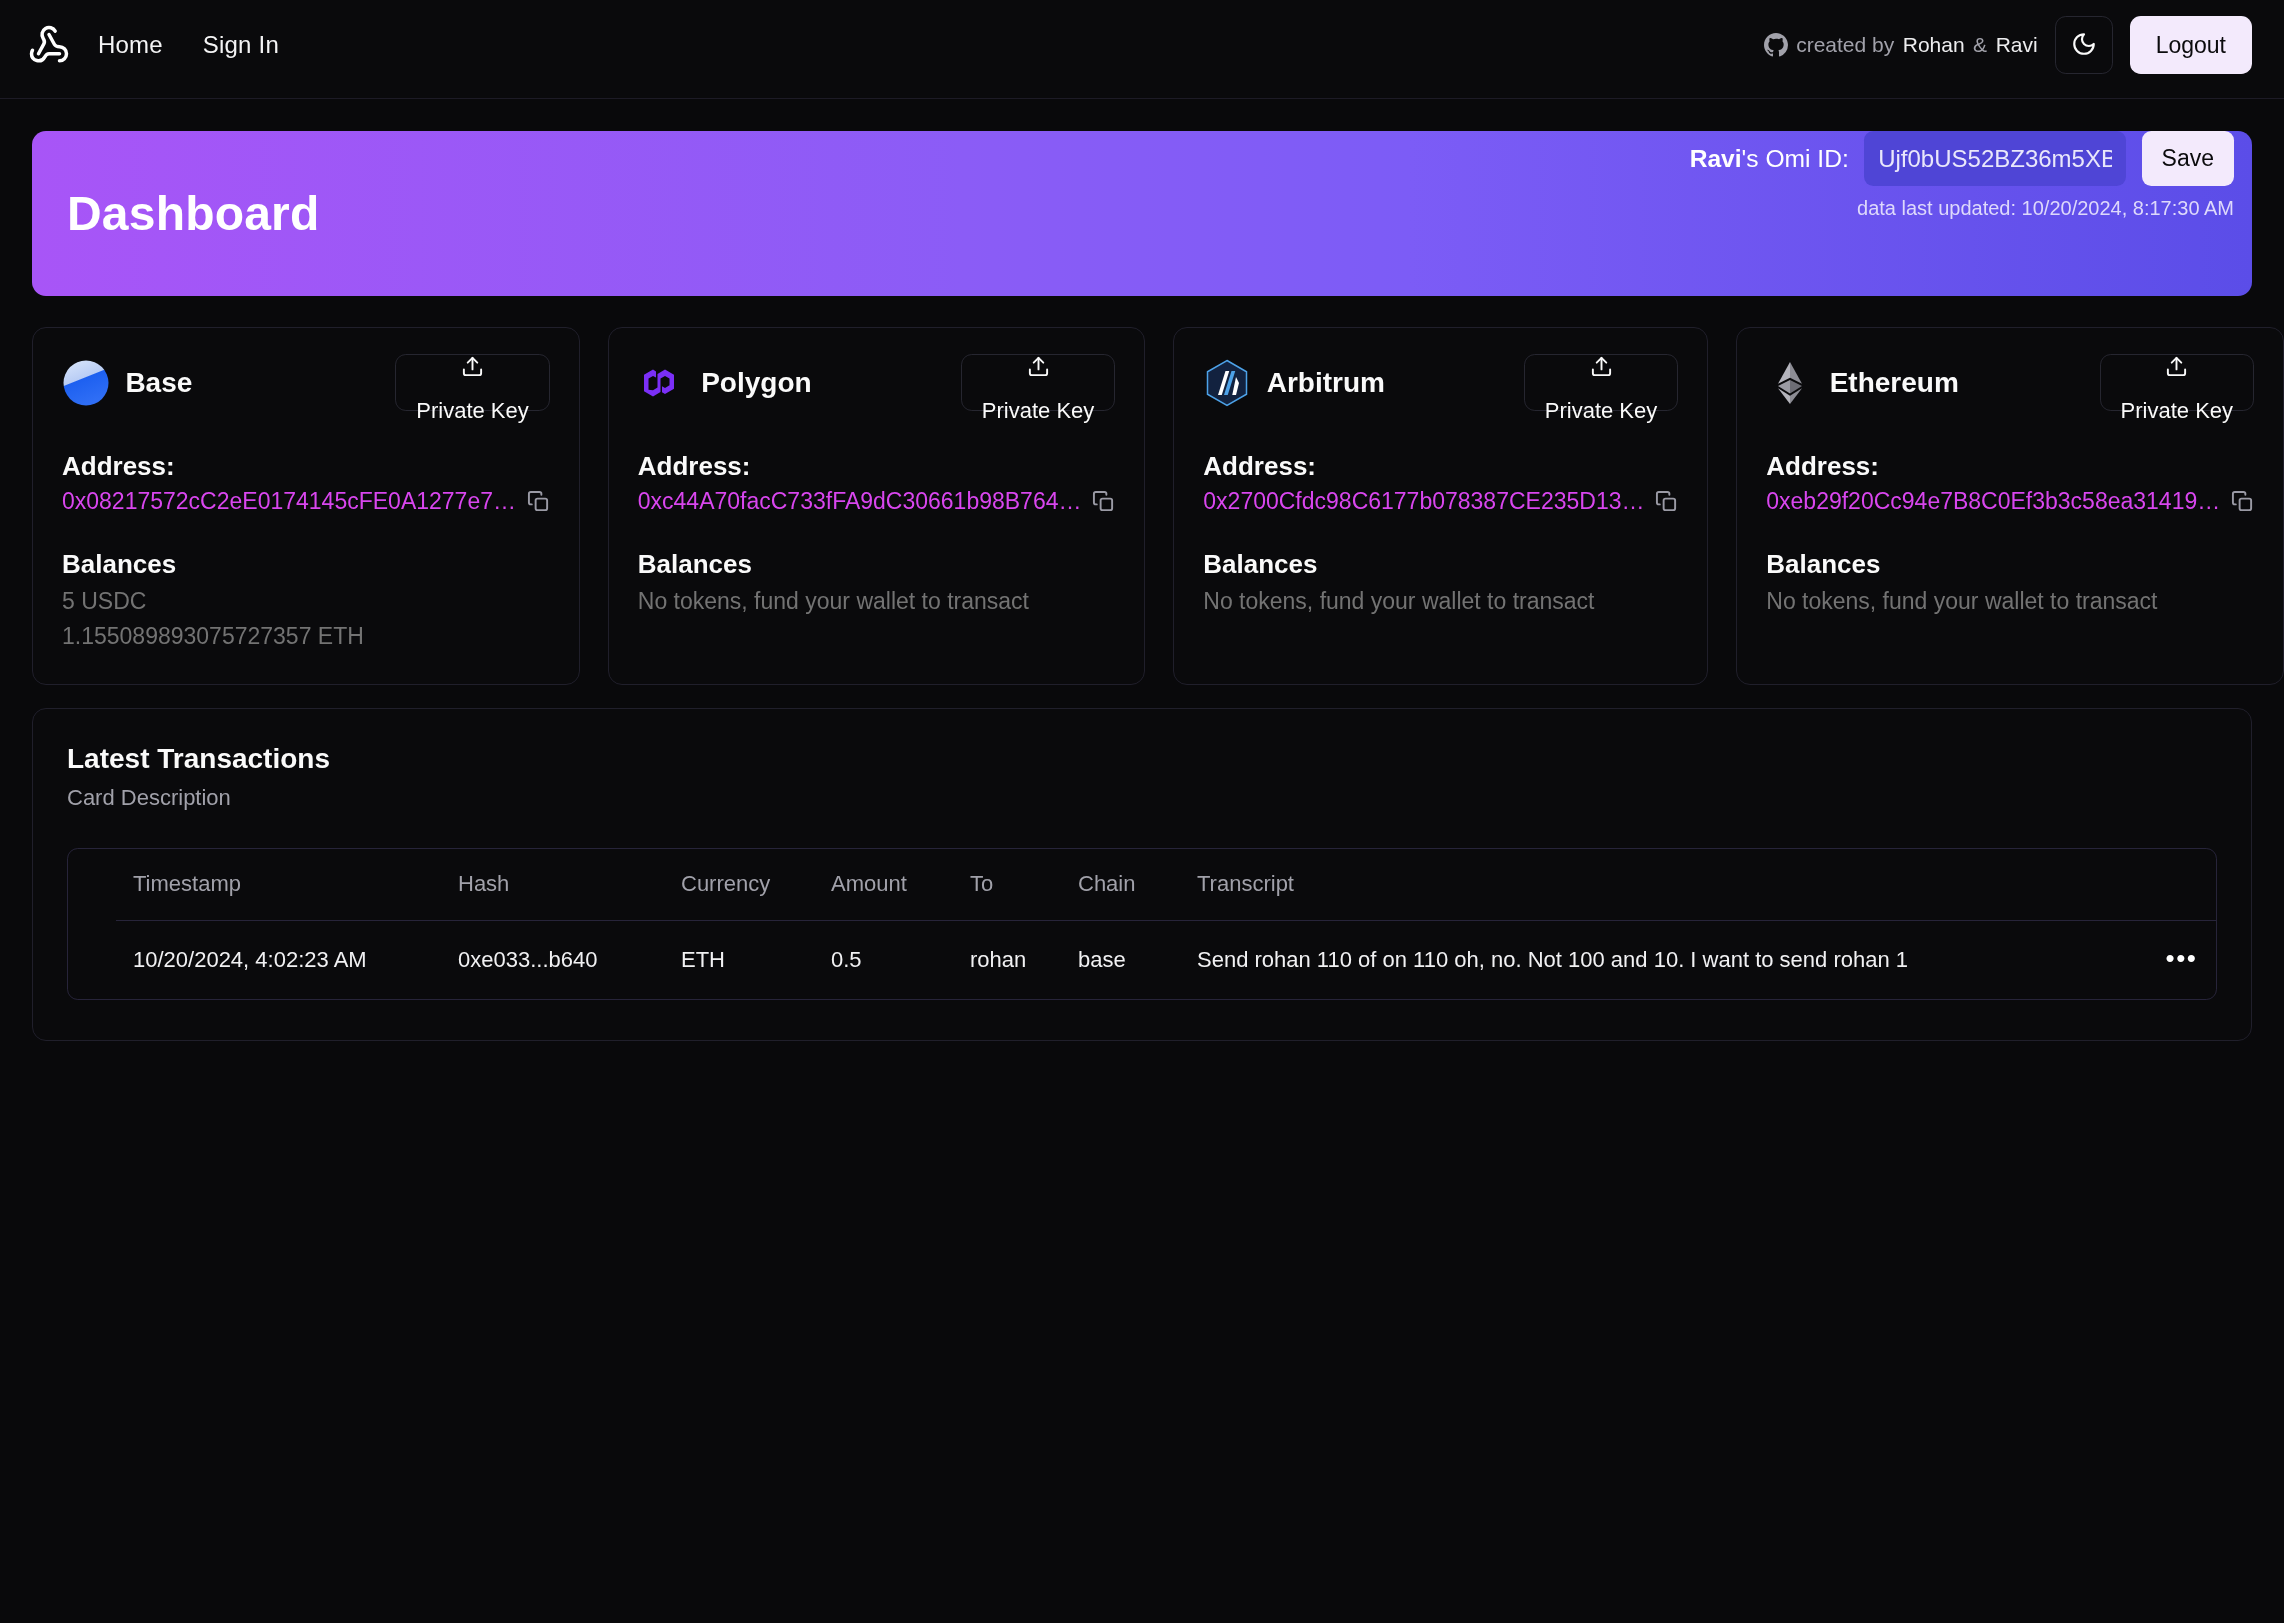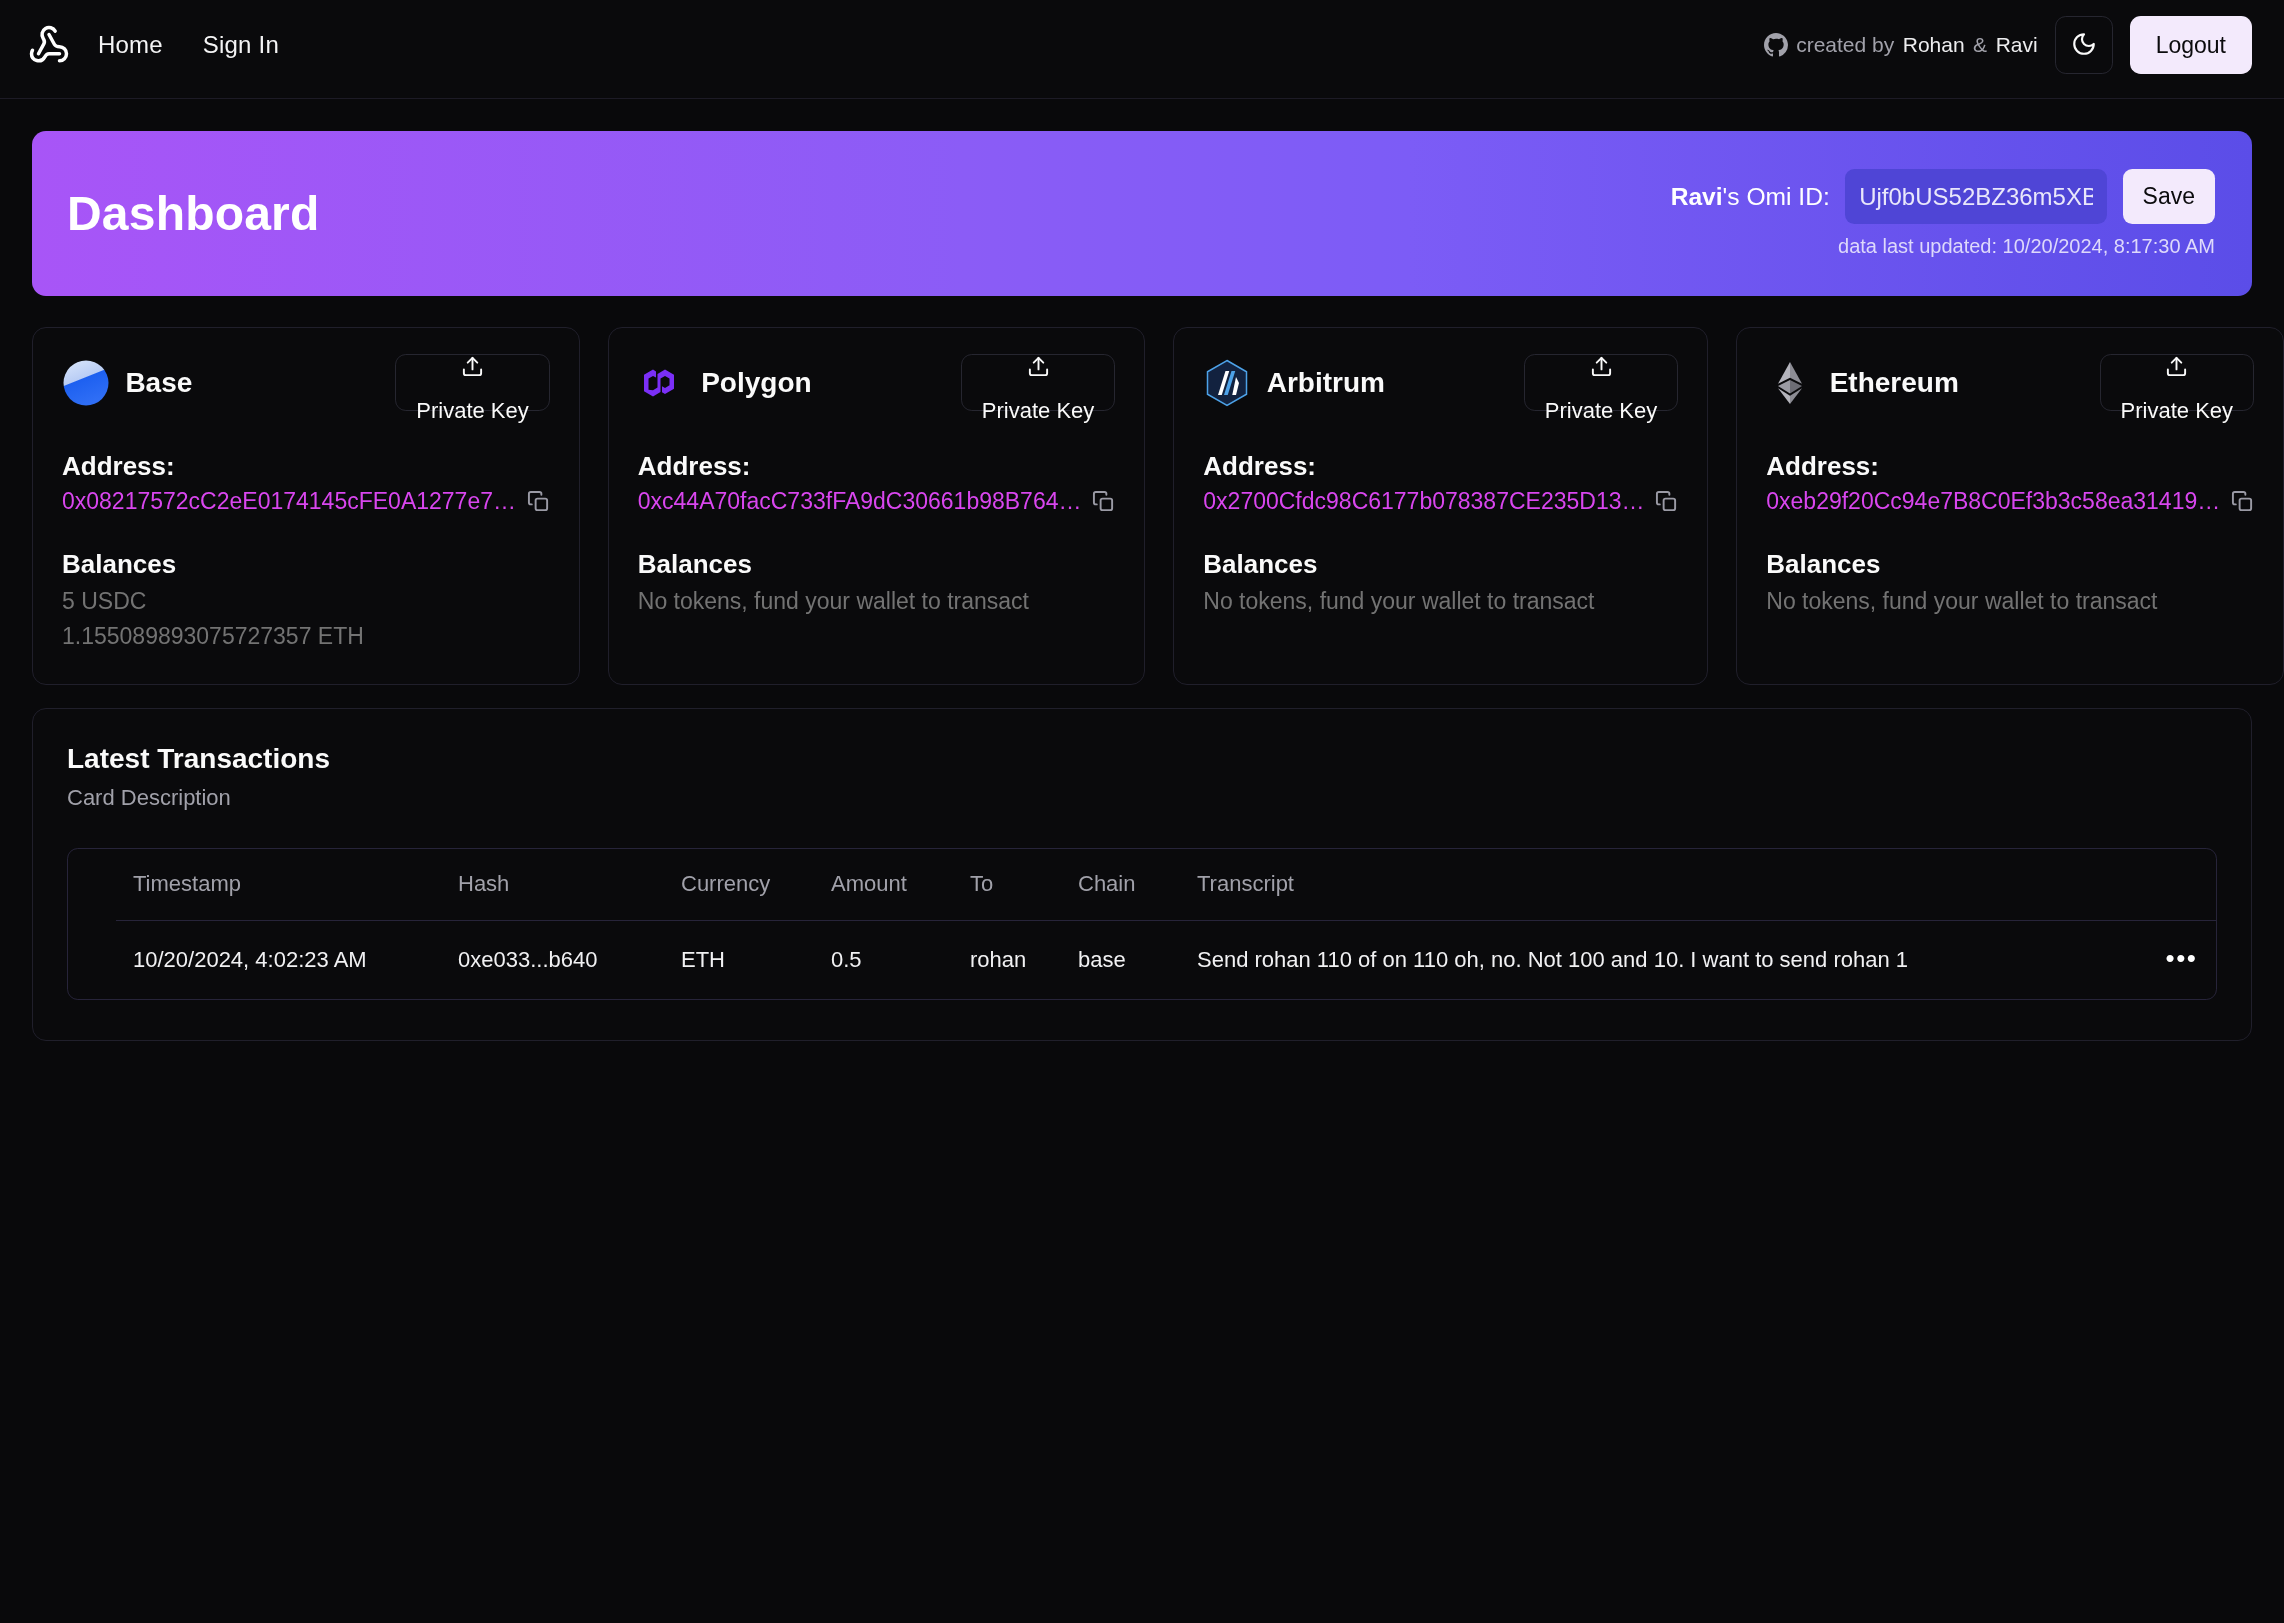--- a/index.html
+++ b/index.html
@@ -45,22 +45,22 @@
 
   
   .banner{
     position:relative; height:165px; border-radius:14px;
     background:linear-gradient(90deg,#a855f7 0%,#8b5cf6 42%, #7c5cf6 62%, #5b4de8 100%);
     padding:0 35px;
     display:flex; align-items:center;
   }
   .banner-title{ font-size:48px; font-weight:bold; color:#ffffff; letter-spacing:0.2px; }
   .banner-right{
-    position:absolute; right:37px; top:0; height:100%;
-    display:flex; flex-direction:column; align-items:flex-end; justify-content:center; gap:10.8px;
+    position:absolute; right:18px; top:0; height:100%;
+    display:flex; flex-direction:column; align-items:flex-end; justify-content:flex-start; gap:10.8px;
   }
   .omi-row{ display:flex; align-items:center; gap:15.4px; }
   .omi-label{ font-size:24.6px; color:#ffffff; }
   .omi-label b{ font-weight:bold; }
   .omi-input{
     width:262px; height:55px; border-radius:9.2px; border:none;
     background:#4f45d6; color:#e9e7fb; font-size:24px;
     padding:0 14px; font-family:"Liberation Sans", sans-serif;
     outline:none;
   }

